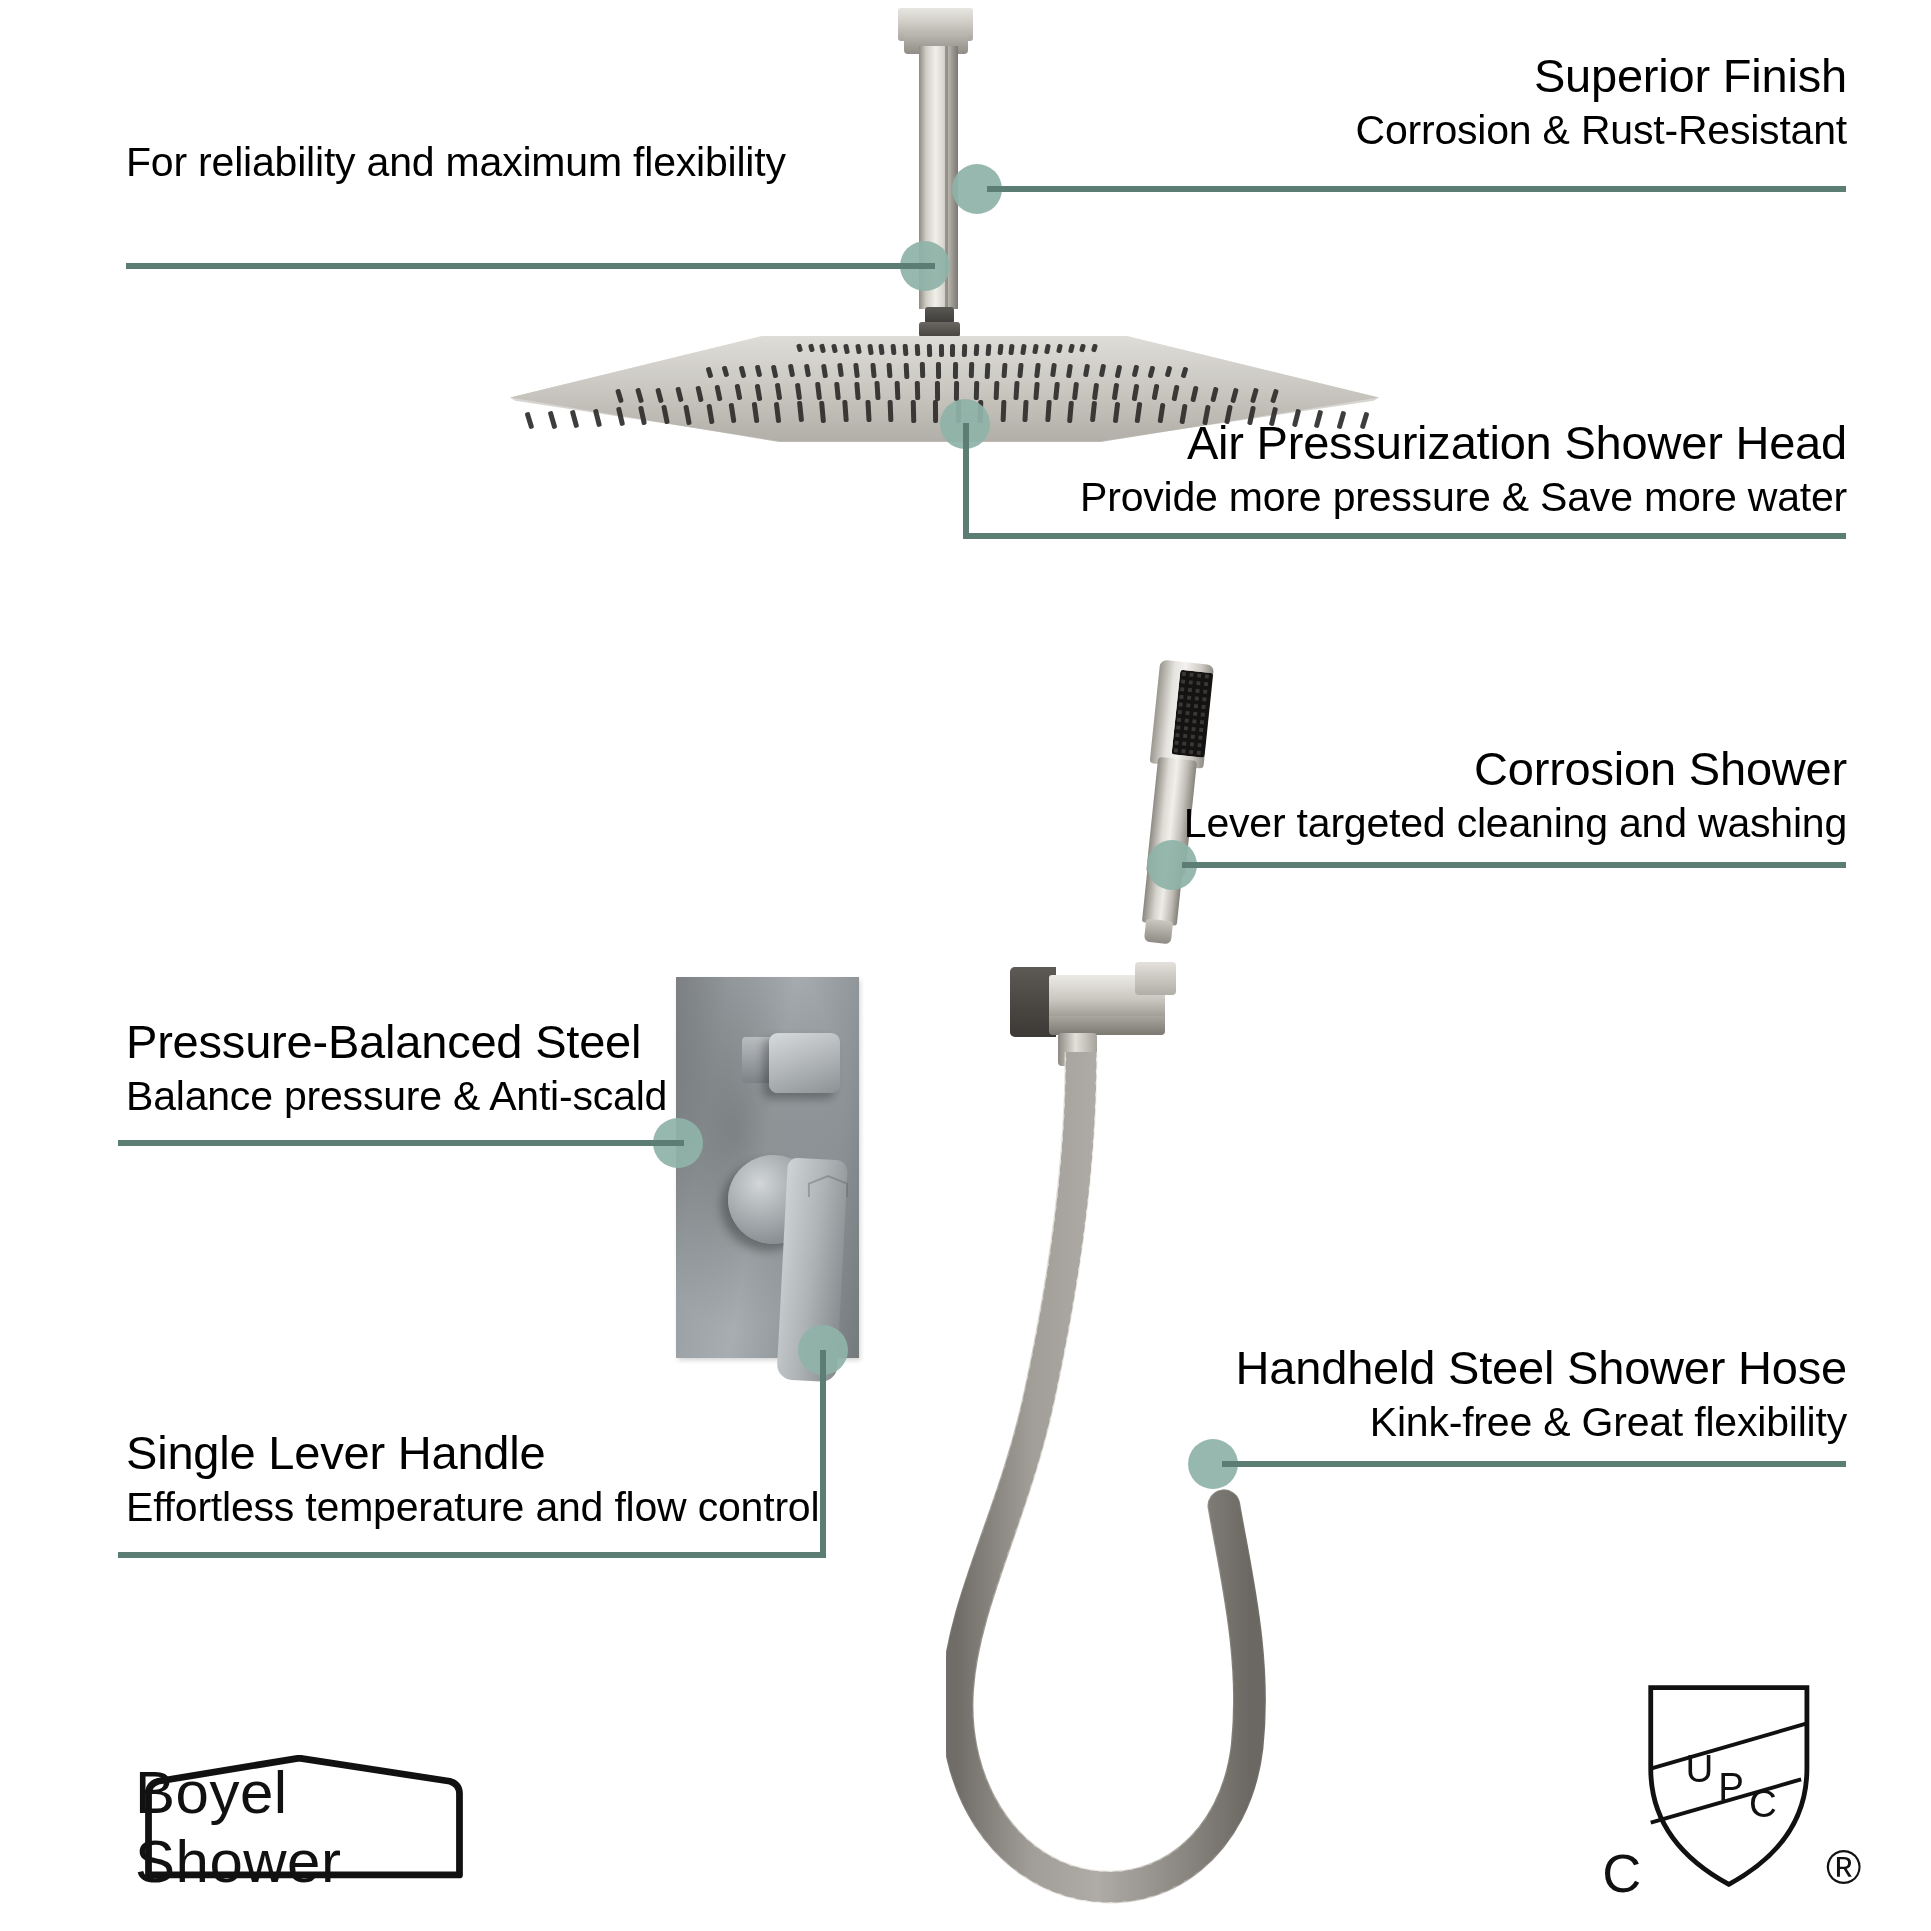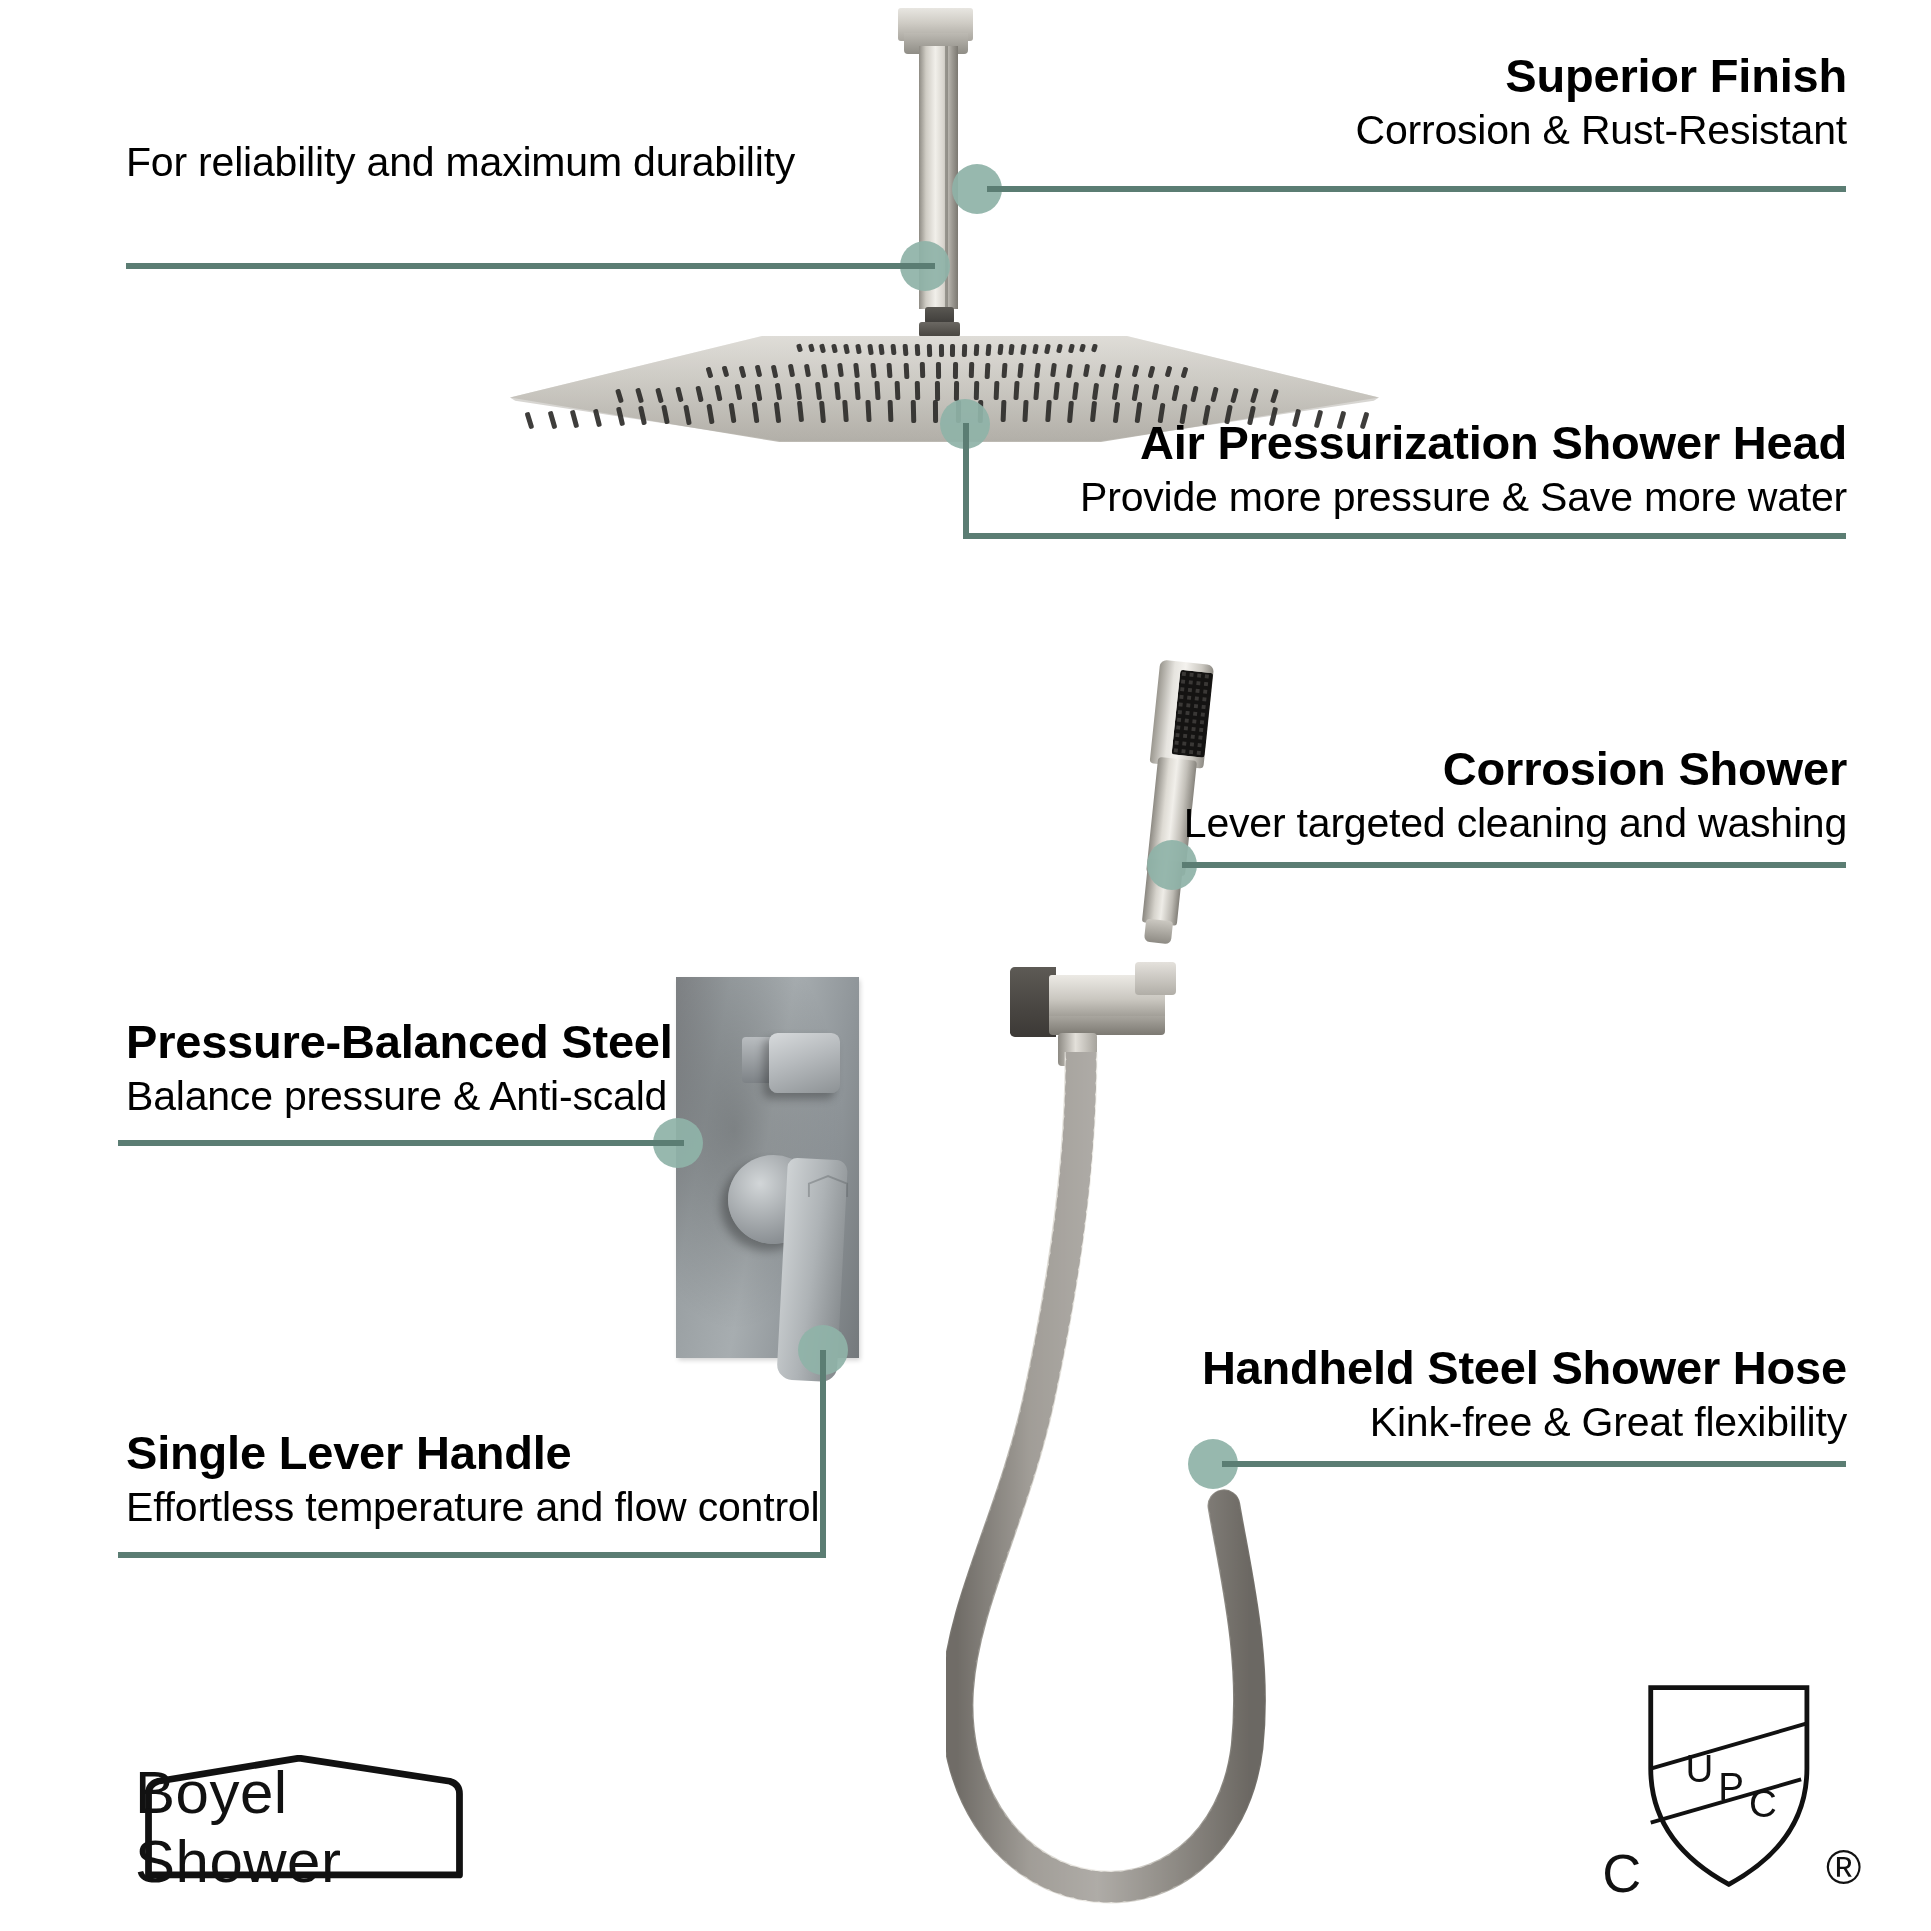--- a/index.html
+++ b/index.html
@@ -3,21 +3,21 @@
 <meta charset="utf-8">
 <style>
   html,body{margin:0;padding:0;background:#ffffff;}
   body{width:1931px;height:1931px;position:relative;overflow:hidden;
        font-family:"Liberation Sans","DejaVu Sans",sans-serif;color:#000;}
 
   .stage{position:absolute;inset:0;}
 
   
   .callout{position:absolute;}
-  .callout .title{font-size:47px;font-weight:700;letter-spacing:-0.2px;line-height:1.12;white-space:nowrap;}
+  .callout .title{font-size:47px;font-weight:400;letter-spacing:-0.2px;line-height:1.12;white-space:nowrap;}
   .callout .sub{font-size:41px;font-weight:400;letter-spacing:-0.2px;line-height:1.14;white-space:nowrap;margin-top:3.9px;}
   .al-left{text-align:left;}
   .al-right{text-align:right;}
 
   
   .lead-h{position:absolute;height:5.8px;background:#5b7d73;}
   .lead-v{position:absolute;width:5.8px;background:#5b7d73;}
   .dot{position:absolute;border-radius:50%;background:#8fb3a8;opacity:.93;}
 
   
@@ -336,21 +336,21 @@
     <div class="dot" style="left:1188px;top:1439px;width:50px;height:50px;"></div>
     <div class="lead-h" style="left:1222px;top:1461px;width:624px;"></div>
   </div>
 
   <div class="callout al-right" style="left:881px;top:50px;width:966px;">
     <div class="title">Superior Finish</div>
     <div class="sub">Corrosion &amp; Rust-Resistant</div>
   </div>
 
   <div class="callout al-left" style="left:126px;top:135px;width:869px;">
-    <div class="sub">For reliability and maximum durability</div>
+    <div class="sub">For reliability and maximum flexibility</div>
   </div>
 
   <div class="callout al-right" style="left:881px;top:417px;width:966px;text-align:right;">
     <div class="title">Air Pressurization Shower Head</div>
     <div class="sub">Provide more pressure &amp; Save more water</div>
   </div>
 
   <div class="callout al-right" style="left:881px;top:743px;width:966px;">
     <div class="title">Corrosion Shower</div>
     <div class="sub">Lever targeted cleaning and washing</div>

